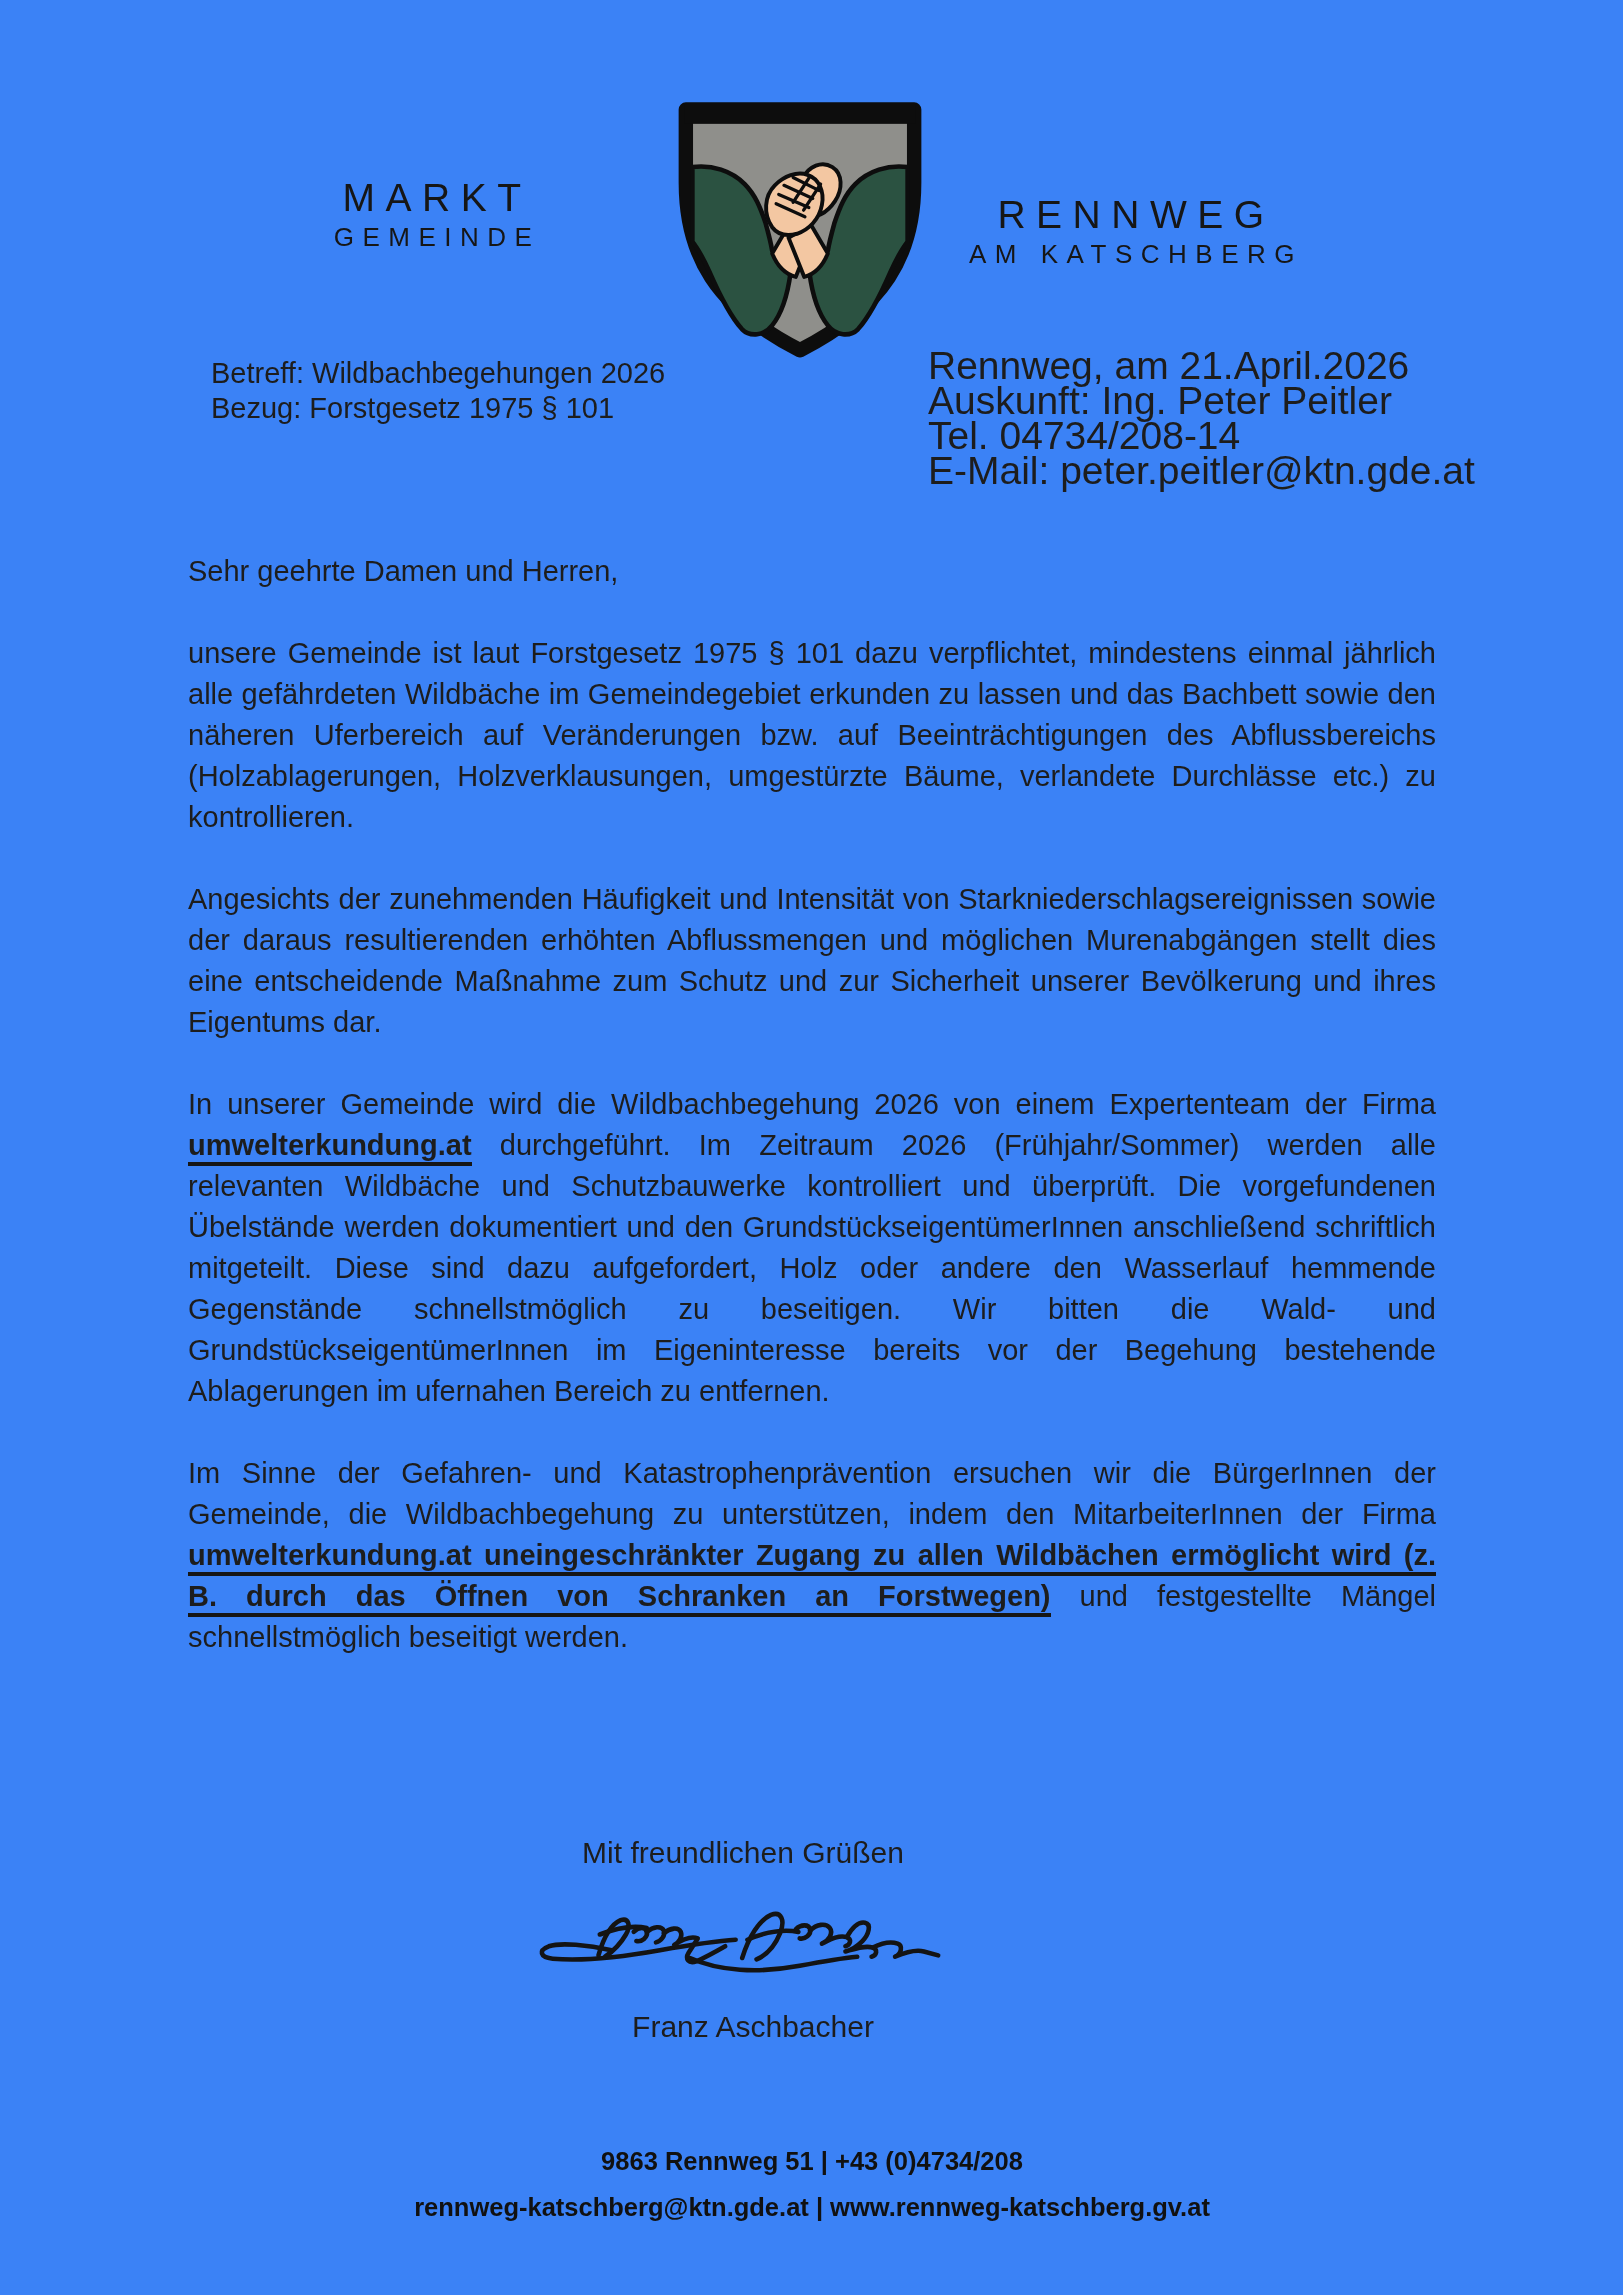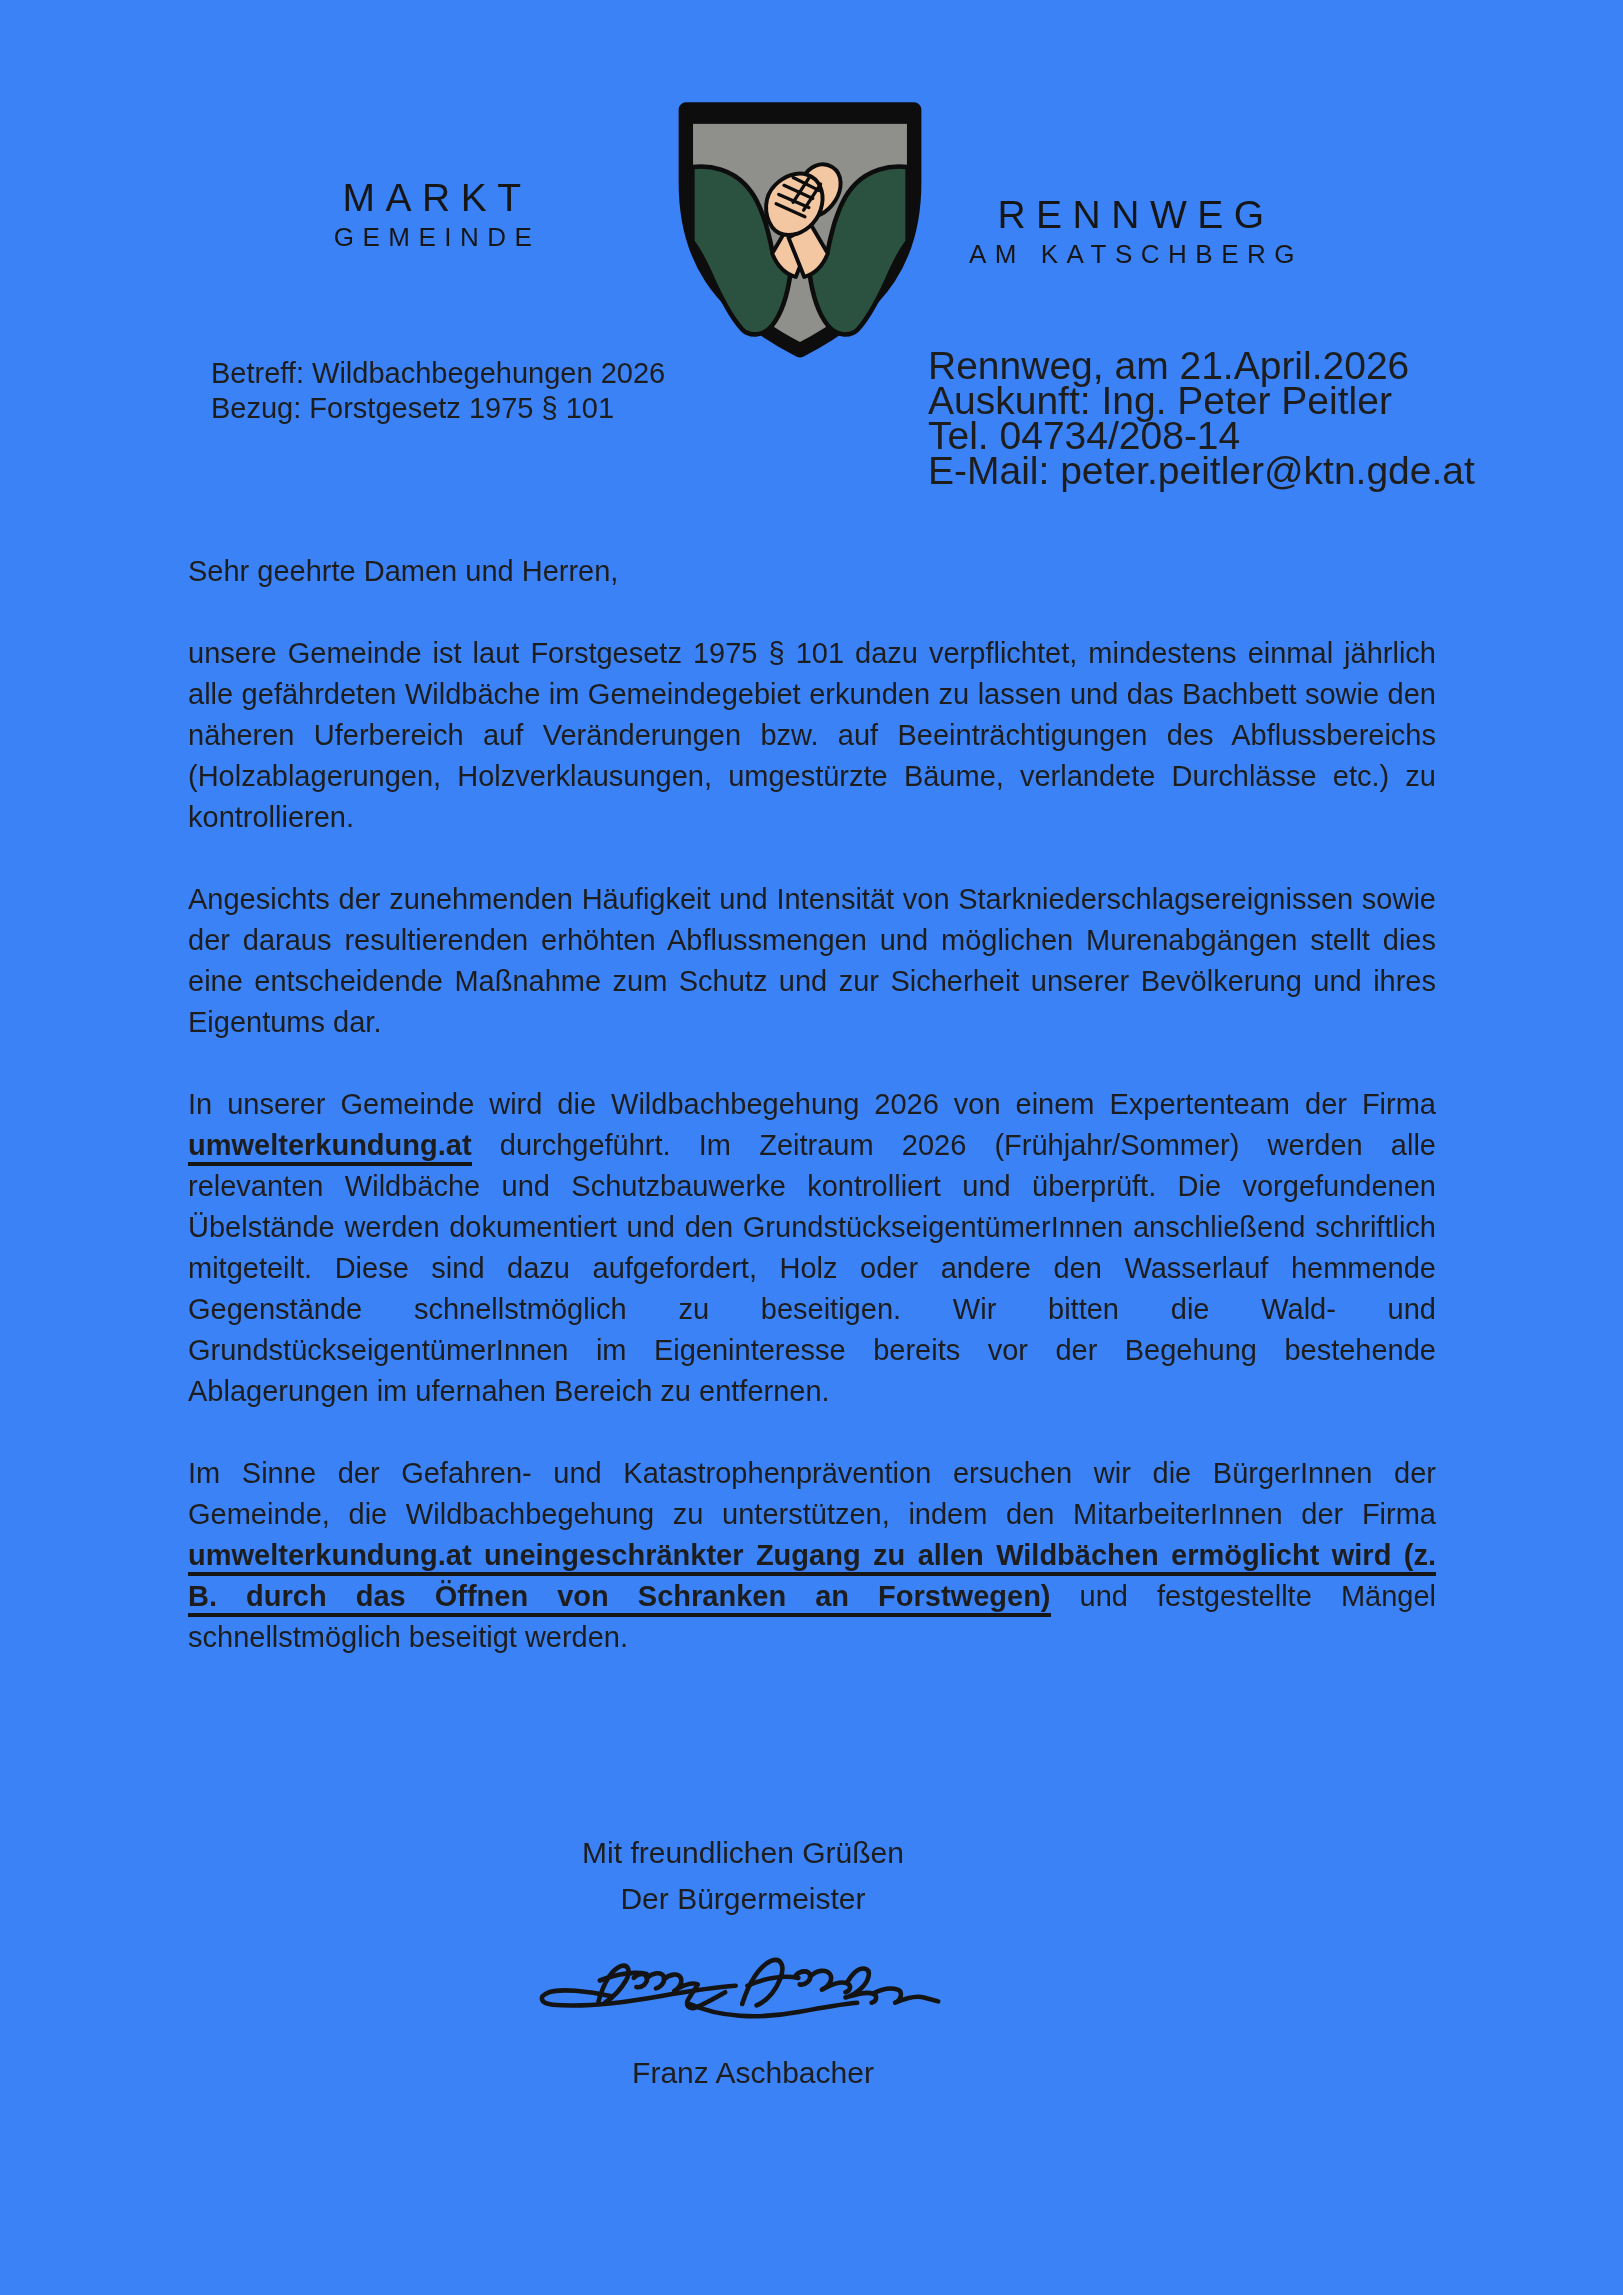--- a/index.html
+++ b/index.html
@@ -108,21 +108,20 @@
   <div class="body-text">
     <p class="salutation">Sehr geehrte Damen und Herren,</p>
     <p>unsere Gemeinde ist laut Forstgesetz 1975 § 101 dazu verpflichtet, mindestens einmal jährlich alle gefährdeten Wildbäche im Gemeindegebiet erkunden zu lassen und das Bachbett sowie den näheren Uferbereich auf Veränderungen bzw. auf Beeinträchtigungen des Abflussbereichs (Holzablagerungen, Holzverklausungen, umgestürzte Bäume, verlandete Durchlässe etc.) zu kontrollieren.</p>
     <p>Angesichts der zunehmenden Häufigkeit und Intensität von Starkniederschlagsereignissen sowie der daraus resultierenden erhöhten Abflussmengen und möglichen Murenabgängen stellt dies eine entscheidende Maßnahme zum Schutz und zur Sicherheit unserer Bevölkerung und ihres Eigentums dar.</p>
     <p><span>In unserer Gemeinde wird die Wildbachbegehung 2026 von einem Expertenteam der Firma </span><span class="bu">umwelterkundung.at</span><span> durchgeführt. Im Zeitraum 2026 (Frühjahr/Sommer) werden alle relevanten Wildbäche und Schutzbauwerke kontrolliert und überprüft. Die vorgefundenen Übelstände werden dokumentiert und den GrundstückseigentümerInnen anschließend schriftlich mitgeteilt. Diese sind dazu aufgefordert, Holz oder andere den Wasserlauf hemmende Gegenstände schnellstmöglich zu beseitigen. Wir bitten die Wald- und GrundstückseigentümerInnen im Eigeninteresse bereits vor der Begehung bestehende Ablagerungen im ufernahen Bereich zu entfernen.</span></p>
     <p><span>Im Sinne der Gefahren- und Katastrophenprävention ersuchen wir die BürgerInnen der Gemeinde, die Wildbachbegehung zu unterstützen, indem den MitarbeiterInnen der Firma </span><span class="bu">umwelterkundung.at uneingeschränkter Zugang zu allen Wildbächen ermöglicht wird (z. B. durch das Öffnen von Schranken an Forstwegen)</span><span> und festgestellte Mängel schnellstmöglich beseitigt werden.</span></p>
   </div>
 
   <div class="closing">
     <div>Mit freundlichen Grüßen</div>
-    <div>Der Bürgermeister</div>
     <svg class="sig" viewBox="0 0 640 150">
       <g stroke="#141414" stroke-width="7" stroke-linecap="round" stroke-linejoin="round" fill="none">
 
         <path d="M 118 86 C 82 78 40 74 22 80 C 6 86 8 97 28 99 C 74 103 136 96 192 86 C 238 78 276 72 308 70"></path>
 
         <path d="M 98 94 C 106 66 118 46 132 40 C 144 36 148 48 140 62 C 132 76 120 88 108 96"></path>
         <path d="M 100 62 C 126 52 152 48 172 52"></path>
         <path d="M 152 58 C 160 50 170 50 172 58 C 174 66 164 74 156 72"></path>
         <path d="M 172 58 C 182 50 194 48 198 56 C 201 63 194 72 186 74"></path>
         <path d="M 198 60 C 208 52 220 50 224 58 C 227 65 222 74 214 78 C 226 70 240 64 250 68 L 236 90 C 230 100 236 107 248 103 C 262 97 278 88 292 80"></path>
@@ -133,15 +132,19 @@
         <path d="M 326 70 C 354 58 382 54 404 58"></path>
         <path d="M 400 54 C 408 46 420 46 422 54 C 424 62 414 70 406 68"></path>
         <path d="M 422 56 C 432 46 446 44 452 52 C 458 60 450 72 440 76 C 452 70 466 62 478 66 C 486 69 484 78 476 80"></path>
         <path d="M 478 66 C 486 52 496 42 506 44 C 516 46 512 62 502 72 C 494 80 484 86 476 88 C 490 84 506 78 518 82 C 526 85 524 94 516 96"></path>
         <path d="M 518 82 C 530 76 544 72 556 76 C 564 79 562 92 552 96 C 566 90 582 84 596 88 L 618 94"></path>
       </g>
     </svg>
     <div class="name">Franz Aschbacher</div>
   </div>
 
+  <div class="footer">
+    <div class="f1">9863 Rennweg 51 | +43 (0)4734/208</div>
+    <div class="f2">rennweg-katschberg@ktn.gde.at | www.rennweg-katschberg.gv.at</div>
+  </div>
 
 </div>
 
 
 </body></html>

